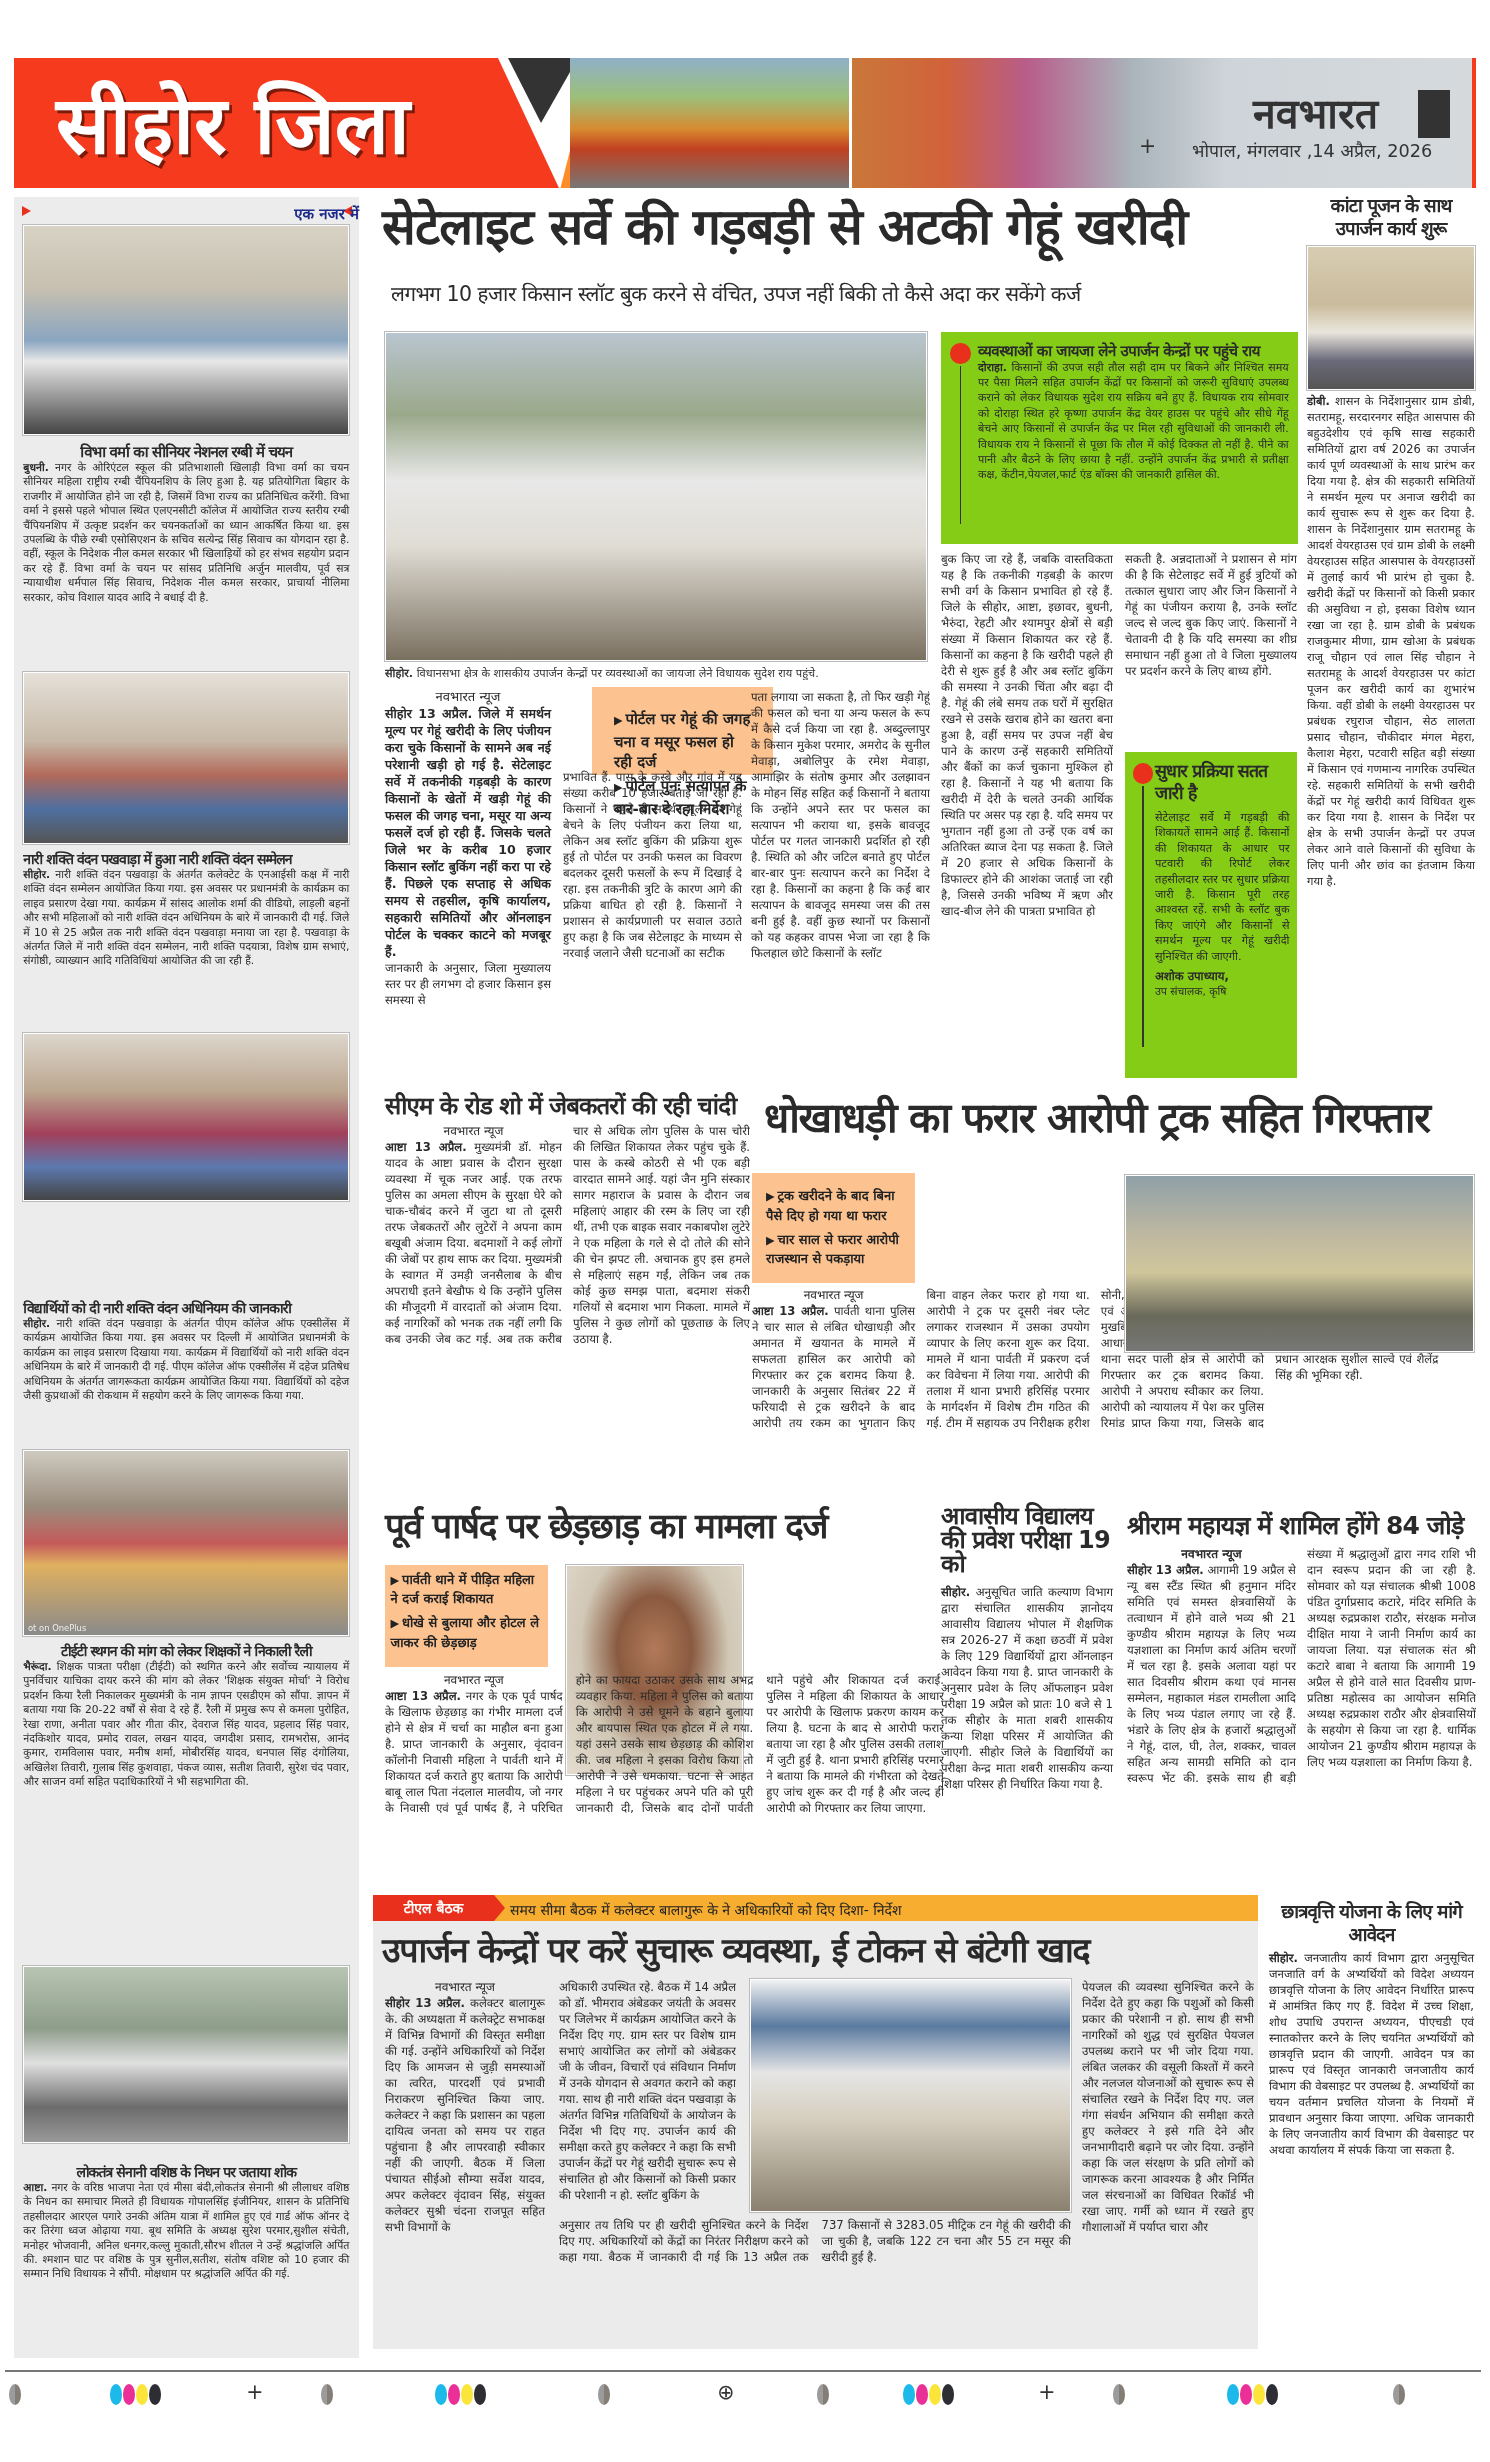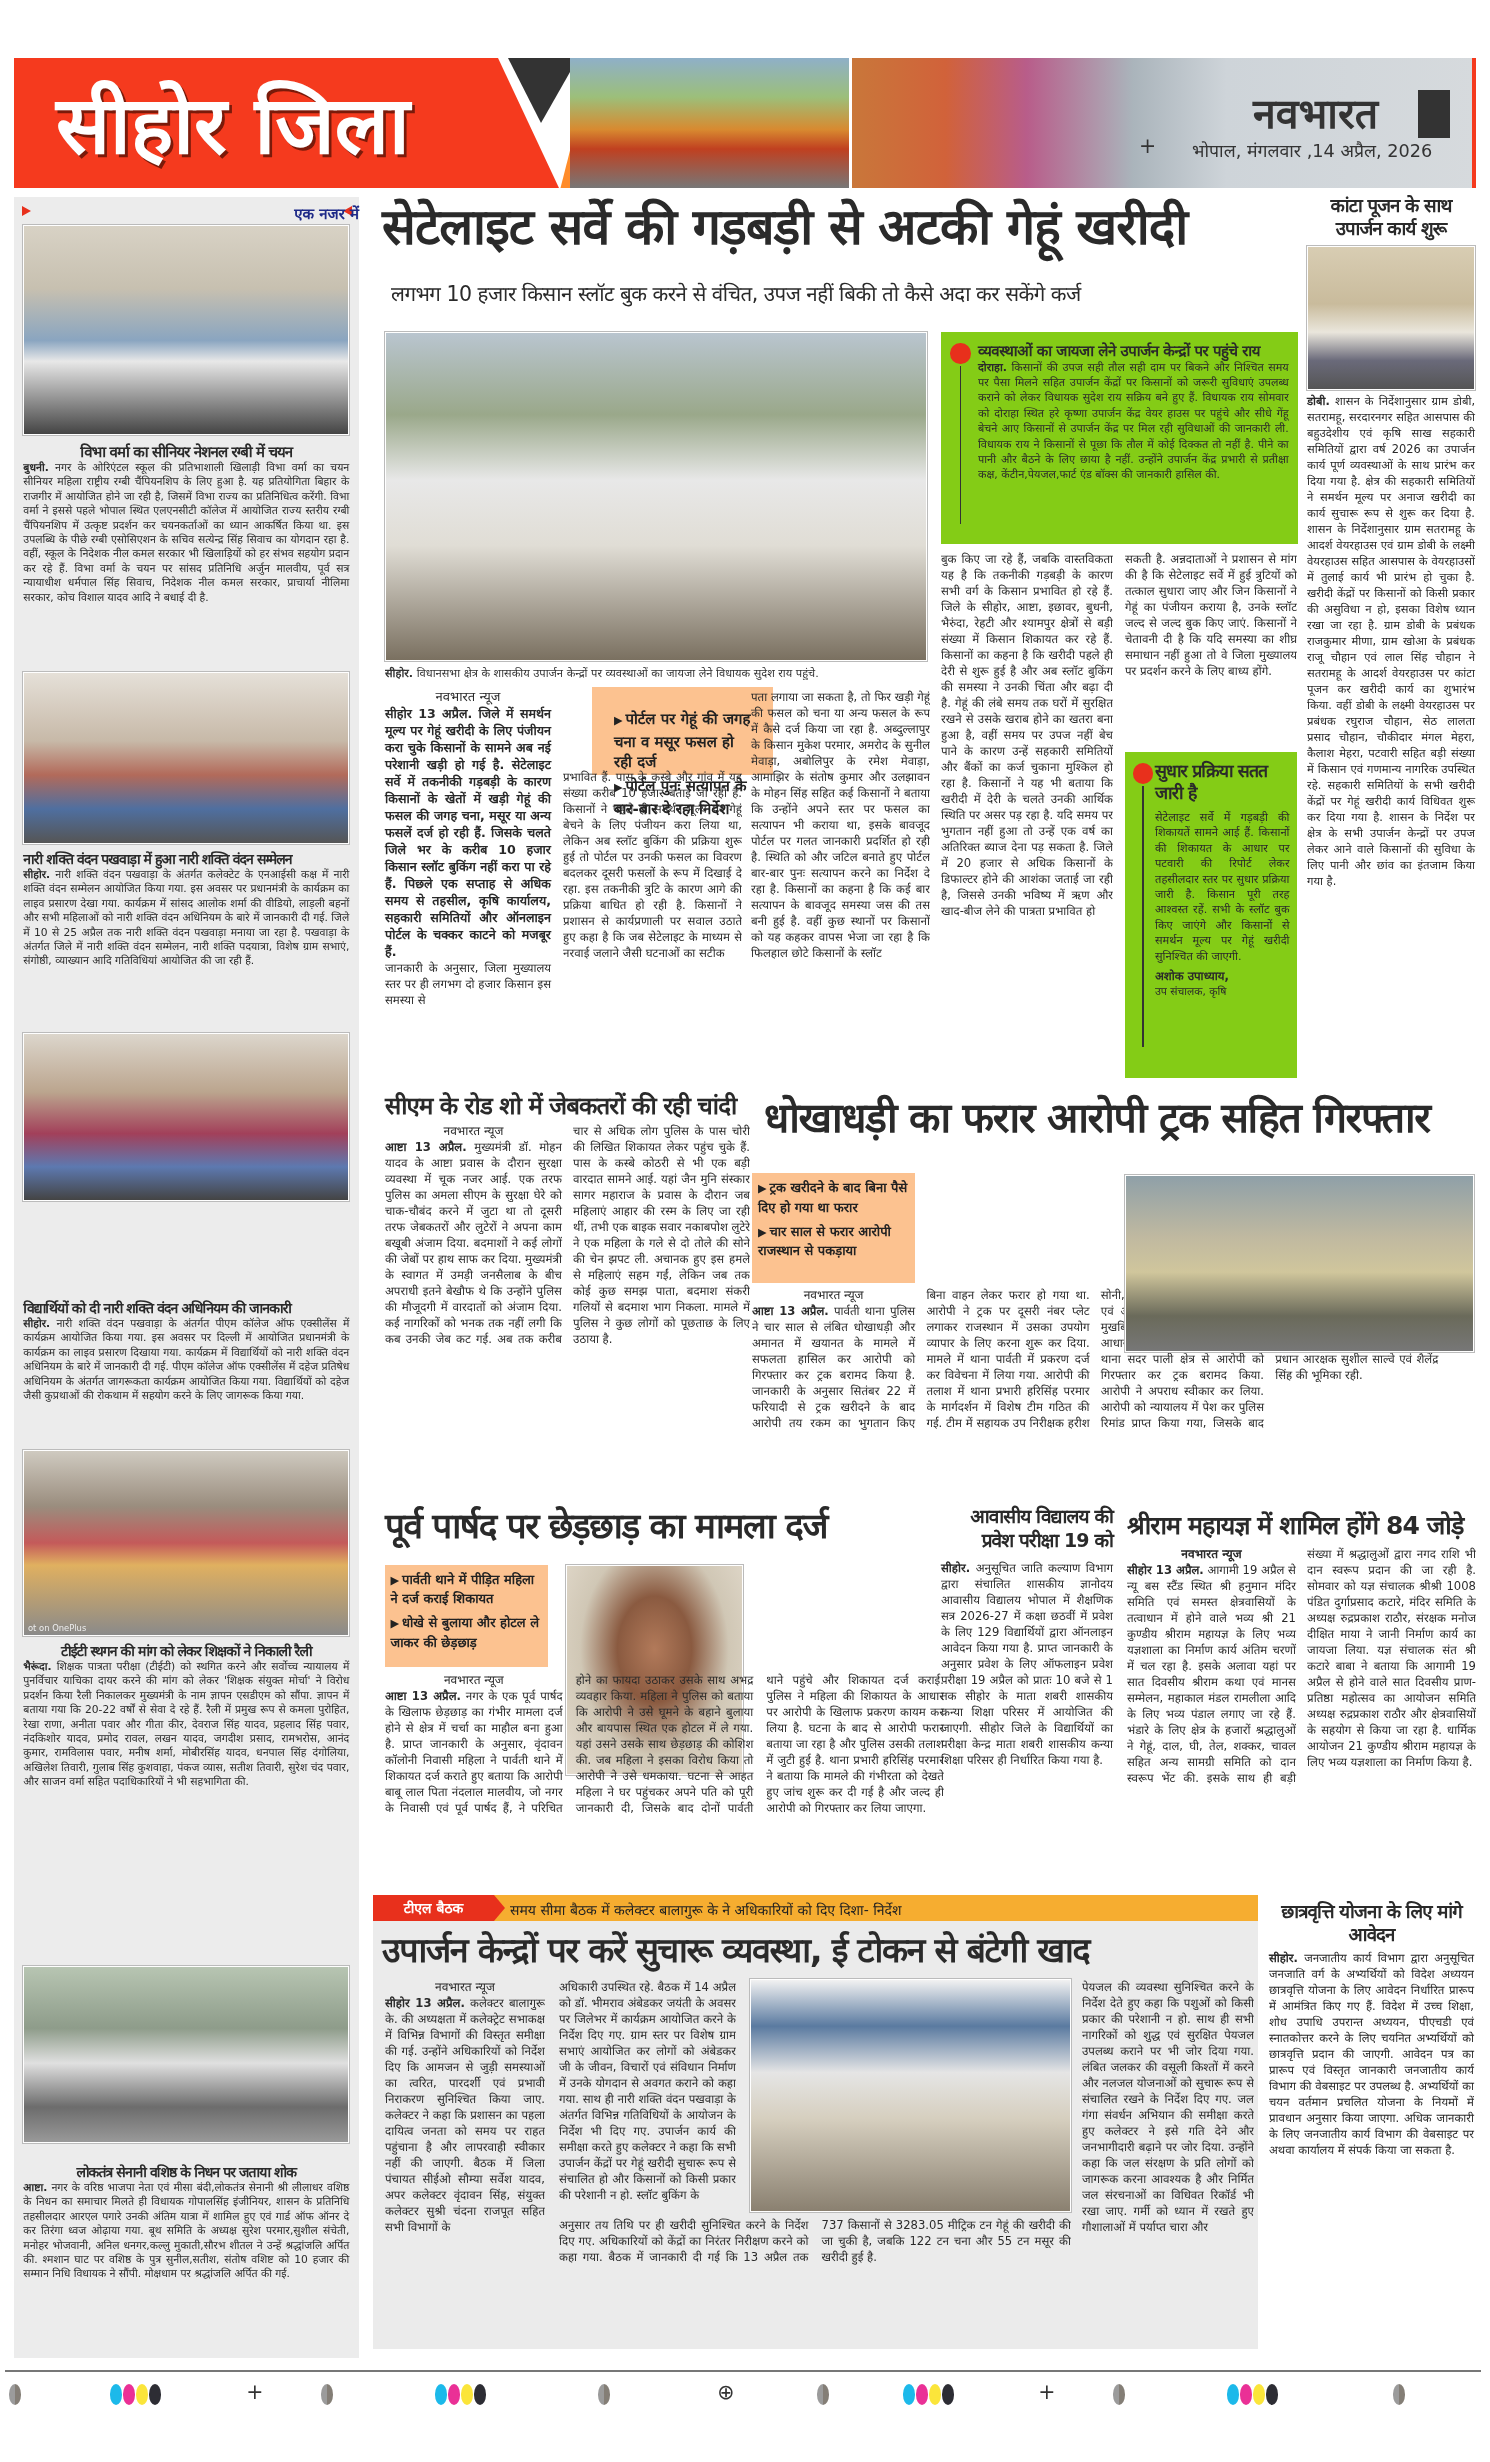--- a/index.html
+++ b/index.html
@@ -148,21 +148,21 @@
   <div class="body" style="margin-top:3.7px;font-size:11.4px;line-height:16px"><b>डोबी.</b> <span>शासन के निर्देशानुसार ग्राम डोबी, सतरामहू, सरदारनगर सहित आसपास की बहुउदेशीय एवं कृषि साख सहकारी समितियों द्वारा वर्ष 2026 का उपार्जन कार्य पूर्ण व्यवस्थाओं के साथ प्रारंभ कर दिया गया है. क्षेत्र की सहकारी समितियों ने समर्थन मूल्य पर अनाज खरीदी का कार्य सुचारू रूप से शुरू कर दिया है. शासन के निर्देशानुसार ग्राम सतरामहू के आदर्श वेयरहाउस एवं ग्राम डोबी के लक्ष्मी वेयरहाउस सहित आसपास के वेयरहाउसों में तुलाई कार्य भी प्रारंभ हो चुका है. खरीदी केंद्रों पर किसानों को किसी प्रकार की असुविधा न हो, इसका विशेष ध्यान रखा जा रहा है. ग्राम डोबी के प्रबंधक राजकुमार मीणा, ग्राम खोआ के प्रबंधक राजू चौहान एवं लाल सिंह चौहान ने सतरामहू के आदर्श वेयरहाउस पर कांटा पूजन कर खरीदी कार्य का शुभारंभ किया. वहीं डोबी के लक्ष्मी वेयरहाउस पर प्रबंधक रघुराज चौहान, सेठ लालता प्रसाद चौहान, चौकीदार मंगल मेहरा, कैलाश मेहरा, पटवारी सहित बड़ी संख्या में किसान एवं गणमान्य नागरिक उपस्थित रहे. सहकारी समितियों के सभी खरीदी केंद्रों पर गेहूं खरीदी कार्य विधिवत शुरू कर दिया गया है. शासन के निर्देश पर क्षेत्र के सभी उपार्जन केन्द्रों पर उपज लेकर आने वाले किसानों की सुविधा के लिए पानी और छांव का इंतजाम किया गया है.</span></div>
 </div>
 
 <div class="abs headline" style="left:385px;top:1088px;width:365px;font-size:24px;white-space:nowrap;letter-spacing:-0.9px">सीएम के रोड शो में जेबकतरों की रही चांदी</div>
 <div class="abs" style="left:385px;top:1123px;width:365px;column-count:2;column-gap:11.2px;height:321px;overflow:hidden">
   <div class="body" style="text-align:center;font-size:12px">नवभारत न्यूज</div>
   <div class="body"><b>आष्टा 13 अप्रैल.</b> <span>मुख्यमंत्री डॉ. मोहन यादव के आष्टा प्रवास के दौरान सुरक्षा व्यवस्था में चूक नजर आई. एक तरफ पुलिस का अमला सीएम के सुरक्षा घेरे को चाक-चौबंद करने में जुटा था तो दूसरी तरफ जेबकतरों और लुटेरों ने अपना काम बखूबी अंजाम दिया. बदमाशों ने कई लोगों की जेबों पर हाथ साफ कर दिया. मुख्यमंत्री के स्वागत में उमड़ी जनसैलाब के बीच अपराधी इतने बेखौफ थे कि उन्होंने पुलिस की मौजूदगी में वारदातों को अंजाम दिया. कई नागरिकों को भनक तक नहीं लगी कि कब उनकी जेब कट गई. अब तक करीब चार से अधिक लोग पुलिस के पास चोरी की लिखित शिकायत लेकर पहुंच चुके हैं. पास के कस्बे कोठरी से भी एक बड़ी वारदात सामने आई. यहां जैन मुनि संस्कार सागर महाराज के प्रवास के दौरान जब महिलाएं आहार की रस्म के लिए जा रही थीं, तभी एक बाइक सवार नकाबपोश लुटेरे ने एक महिला के गले से दो तोले की सोने की चेन झपट ली. अचानक हुए इस हमले से महिलाएं सहम गईं, लेकिन जब तक कोई कुछ समझ पाता, बदमाश संकरी गलियों से बदमाश भाग निकला. मामले में पुलिस ने कुछ लोगों को पूछताछ के लिए उठाया है.</span></div>
 </div>
 
 <div class="abs headline" style="left:764px;top:1088px;width:722px;font-size:41px;white-space:nowrap;letter-spacing:-1.4px">धोखाधड़ी का फरार आरोपी ट्रक सहित गिरफ्तार</div>
-<div class="abs box-orange" style="left:752px;top:1173px;width:163px;height:110px;padding:6px">
+<div class="abs box-orange" style="left:752px;top:1173px;width:163px;height:110px;padding:14px">
   <div class="bullet" style="font-size:13px;line-height:18.6px">ट्रक खरीदने के बाद बिना पैसे दिए हो गया था फरार</div>
   <div class="bullet" style="font-size:13px;line-height:18.6px;margin-top:5.6px">चार साल से फरार आरोपी राजस्थान से पकड़ाया</div>
 </div>
 <div class="abs" style="left:752px;top:1287px;width:512px;column-count:3;column-gap:11.2px;height:158px">
   <div class="body" style="text-align:center;font-size:12px">नवभारत न्यूज</div>
   <div class="body"><b>आष्टा 13 अप्रैल.</b> <span>पार्वती थाना पुलिस ने चार साल से लंबित धोखाधड़ी और अमानत में खयानत के मामले में सफलता हासिल कर आरोपी को गिरफ्तार कर ट्रक बरामद किया है. जानकारी के अनुसार सितंबर 22 में फरियादी से ट्रक खरीदने के बाद आरोपी तय रकम का भुगतान किए बिना वाहन लेकर फरार हो गया था. आरोपी ने ट्रक पर दूसरी नंबर प्लेट लगाकर राजस्थान में उसका उपयोग व्यापार के लिए करना शुरू कर दिया. मामले में थाना पार्वती में प्रकरण दर्ज कर विवेचना में लिया गया. आरोपी की तलाश में थाना प्रभारी हरिसिंह परमार के मार्गदर्शन में विशेष टीम गठित की गई. टीम में सहायक उप निरीक्षक हरीश सोनी, प्रधान आरक्षक दिनेश सिसोदिया एवं आरक्षक नितिन वर्मा शामिल थे. मुखबिर सूचना एवं तकनीकी साक्ष्यों के आधार पर पुलिस टीम ने राजस्थान के थाना सदर पाली क्षेत्र से आरोपी को गिरफ्तार कर ट्रक बरामद किया. आरोपी ने अपराध स्वीकार कर लिया. आरोपी को न्यायालय में पेश कर पुलिस रिमांड प्राप्त किया गया, जिसके बाद ट्रक जब्त कर लिया गया. इस कार्रवाई में सहायक उप निरीक्षक हरीश सोनी, प्रधान आरक्षक दिनेश सिसोदिया, नितिन वर्मा के साथ साइबर शाखा के प्रधान आरक्षक सुशील साल्वे एवं शैलेंद्र सिंह की भूमिका रही.</span></div>
 </div>
 <div class="abs pic p-police" style="left:1125px;top:1175px;width:349px;height:177px"></div>
 
 <div class="abs headline" style="left:385px;top:1501px;width:559px;font-size:35px;white-space:nowrap;letter-spacing:-1.4px">पूर्व पार्षद पर छेड़छाड़ का मामला दर्ज</div>
@@ -170,21 +170,21 @@
   <div class="bullet" style="font-size:13px;line-height:18.6px">पार्वती थाने में पीड़ित महिला ने दर्ज कराई शिकायत</div>
   <div class="bullet" style="font-size:13px;line-height:18.6px;margin-top:5.6px">धोखे से बुलाया और होटल ले जाकर की छेड़छाड़</div>
 </div>
 <div class="abs pic p-face" style="left:566px;top:1565px;width:177px;height:210px"></div>
 <div class="abs" style="left:385px;top:1672px;width:559px;height:210px;column-count:3;column-gap:13px;overflow:hidden">
   <div class="body" style="text-align:center;font-size:12px">नवभारत न्यूज</div>
   <div class="body"><b>आष्टा 13 अप्रैल.</b> <span>नगर के एक पूर्व पार्षद के खिलाफ छेड़छाड़ का गंभीर मामला दर्ज होने से क्षेत्र में चर्चा का माहौल बना हुआ है. प्राप्त जानकारी के अनुसार, वृंदावन कॉलोनी निवासी महिला ने पार्वती थाने में शिकायत दर्ज कराते हुए बताया कि आरोपी बाबू लाल पिता नंदलाल मालवीय, जो नगर के निवासी एवं पूर्व पार्षद हैं, ने परिचित होने का फायदा उठाकर उसके साथ अभद्र व्यवहार किया. महिला ने पुलिस को बताया कि आरोपी ने उसे घूमने के बहाने बुलाया और बायपास स्थित एक होटल में ले गया. यहां उसने उसके साथ छेड़छाड़ की कोशिश की. जब महिला ने इसका विरोध किया तो आरोपी ने उसे धमकाया. घटना से आहत महिला ने घर पहुंचकर अपने पति को पूरी जानकारी दी, जिसके बाद दोनों पार्वती थाने पहुंचे और शिकायत दर्ज कराई. पुलिस ने महिला की शिकायत के आधार पर आरोपी के खिलाफ प्रकरण कायम कर लिया है. घटना के बाद से आरोपी फरार बताया जा रहा है और पुलिस उसकी तलाश में जुटी हुई है. थाना प्रभारी हरिसिंह परमार ने बताया कि मामले की गंभीरता को देखते हुए जांच शुरू कर दी गई है और जल्द ही आरोपी को गिरफ्तार कर लिया जाएगा.</span></div>
 </div>
 
 <div class="abs" style="left:941px;top:1504px;width:172px">
-  <div class="headline" style="font-size:19px;text-align:right;line-height:24px">आवासीय विद्यालय की प्रवेश परीक्षा 19 को</div>
+  <div class="headline" style="font-size:24px;text-align:left;line-height:24px">आवासीय विद्यालय की प्रवेश परीक्षा 19 को</div>
   <div class="body" style="margin-top:7.5px"><b>सीहोर.</b> <span>अनुसूचित जाति कल्याण विभाग द्वारा संचालित शासकीय ज्ञानोदय आवासीय विद्यालय भोपाल में शैक्षणिक सत्र 2026-27 में कक्षा छठवीं में प्रवेश के लिए 129 विद्यार्थियों द्वारा ऑनलाइन आवेदन किया गया है. प्राप्त जानकारी के अनुसार प्रवेश के लिए ऑफलाइन प्रवेश परीक्षा 19 अप्रैल को प्रातः 10 बजे से 1 तक सीहोर के माता शबरी शासकीय कन्या शिक्षा परिसर में आयोजित की जाएगी. सीहोर जिले के विद्यार्थियों का परीक्षा केन्द्र माता शबरी शासकीय कन्या शिक्षा परिसर ही निर्धारित किया गया है.</span></div>
 </div>
 
 <div class="abs headline" style="left:1127px;top:1507px;width:359px;font-size:25px;white-space:nowrap;letter-spacing:-0.9px">श्रीराम महायज्ञ में शामिल होंगे 84 जोड़े</div>
 <div class="abs" style="left:1127px;top:1546px;width:349px;height:340px;column-count:2;column-gap:11.2px;overflow:hidden">
   <div class="body" style="text-align:center;font-size:12px;font-weight:bold">नवभारत न्यूज</div>
   <div class="body"><b>सीहोर 13 अप्रैल.</b> <span>आगामी 19 अप्रैल से न्यू बस स्टैंड स्थित श्री हनुमान मंदिर समिति एवं समस्त क्षेत्रवासियों के तत्वाधान में होने वाले भव्य श्री 21 कुण्डीय श्रीराम महायज्ञ के लिए भव्य यज्ञशाला का निर्माण कार्य अंतिम चरणों में चल रहा है. इसके अलावा यहां पर सात दिवसीय श्रीराम कथा एवं मानस सम्मेलन, महाकाल मंडल रामलीला आदि के लिए भव्य पंडाल लगाए जा रहे हैं. भंडारे के लिए क्षेत्र के हजारों श्रद्धालुओं ने गेहूं, दाल, घी, तेल, शक्कर, चावल सहित अन्य सामग्री समिति को दान स्वरूप भेंट की. इसके साथ ही बड़ी संख्या में श्रद्धालुओं द्वारा नगद राशि भी दान स्वरूप प्रदान की जा रही है. सोमवार को यज्ञ संचालक श्रीश्री 1008 पंडित दुर्गाप्रसाद कटारे, मंदिर समिति के अध्यक्ष रुद्रप्रकाश राठौर, संरक्षक मनोज दीक्षित माया ने जानी निर्माण कार्य का जायजा लिया. यज्ञ संचालक संत श्री कटारे बाबा ने बताया कि आगामी 19 अप्रैल से होने वाले सात दिवसीय प्राण-प्रतिष्ठा महोत्सव का आयोजन समिति अध्यक्ष रुद्रप्रकाश राठौर और क्षेत्रवासियों के सहयोग से किया जा रहा है. धार्मिक आयोजन 21 कुण्डीय श्रीराम महायज्ञ के लिए भव्य यज्ञशाला का निर्माण किया है.</span></div>
 </div>
 
 <div class="abs grey-band"></div>

